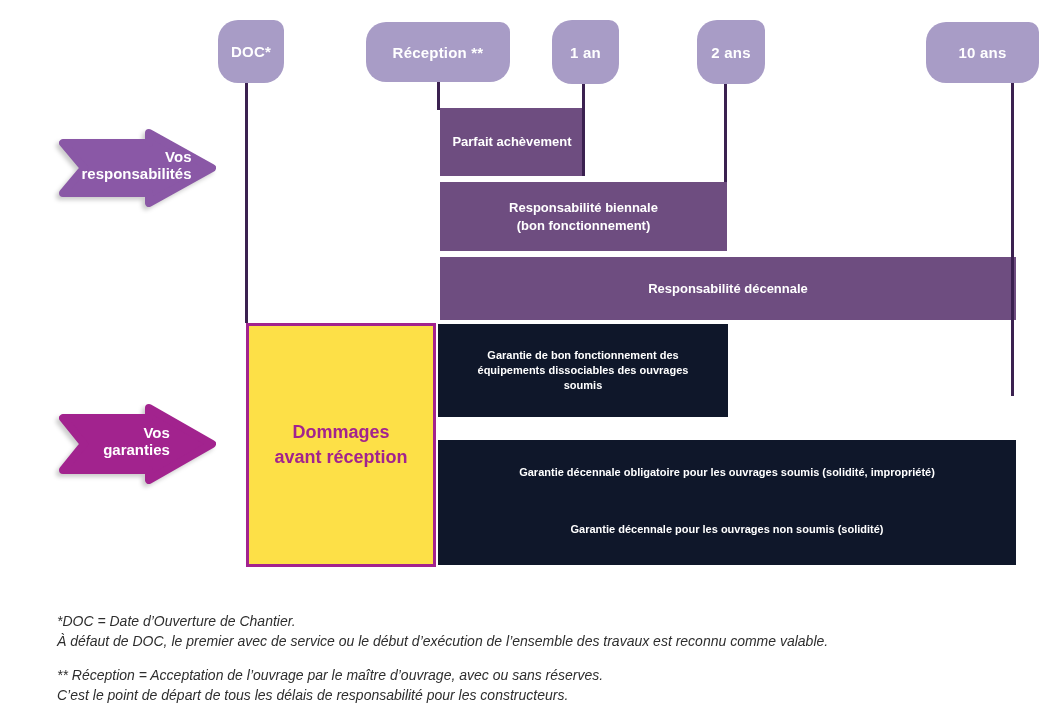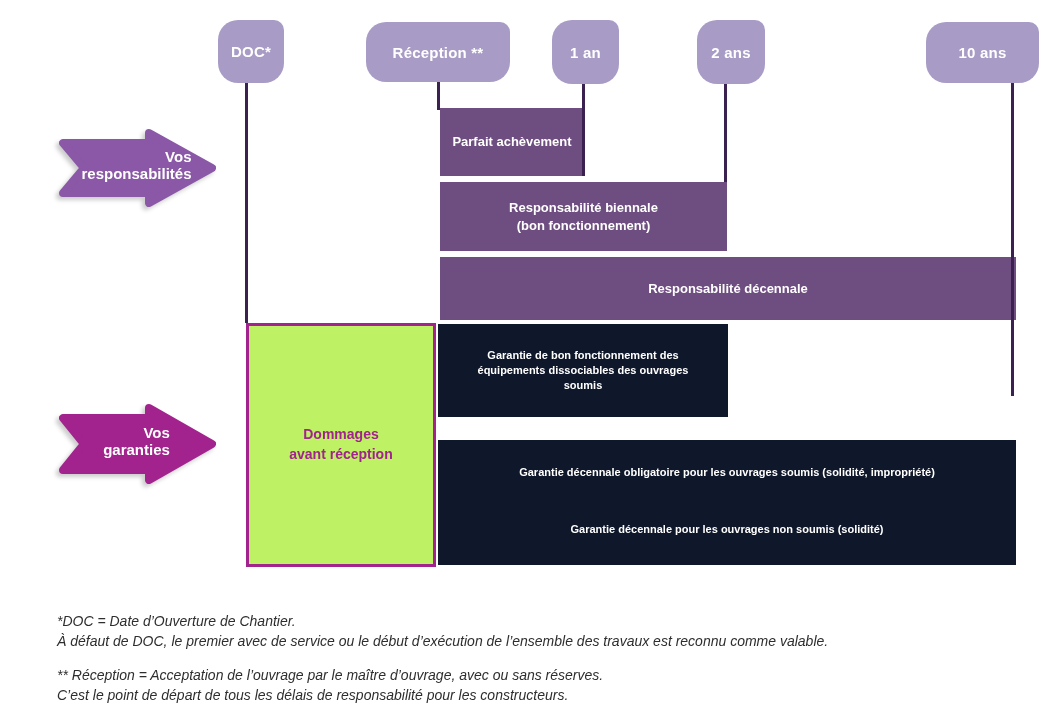--- a/index.html
+++ b/index.html
@@ -17,22 +17,22 @@
     position:absolute; background:#6e4d80; color:#fff; font-weight:bold;
     font-size:13px; line-height:1.35; display:flex; align-items:center;
     justify-content:center; text-align:center; white-space:pre-line; z-index:1;
   }
   .gbar {
     position:absolute; background:#0f172a; color:#fff; font-weight:bold;
     font-size:11px; line-height:1.35; display:flex; align-items:center;
     justify-content:center; text-align:center; white-space:pre-line; z-index:1;
   }
   .prebox {
-    position:absolute; background:#bef264; border:3px solid #a2238e; color:#a2238e;
-    font-weight:bold; font-size:14px; line-height:1.4; display:flex;
+    position:absolute; background:#fde047; border:3px solid #a2238e; color:#a2238e;
+    font-weight:bold; font-size:18px; line-height:1.4; display:flex;
     align-items:center; justify-content:center; text-align:center;
     white-space:pre-line; z-index:2;
   }
   .arrow-wrap { position:absolute; z-index:2; }
   .arrow-svg { display:block; filter:drop-shadow(-3px 3px 2px #cccccc); }
   .arrow-label {
     position:absolute; left:0; top:0; right:0; bottom:6px; display:flex;
     align-items:center; justify-content:center; color:#fff; font-weight:bold;
     font-size:15px; line-height:1.15; text-align:right; white-space:pre-line;
   }

